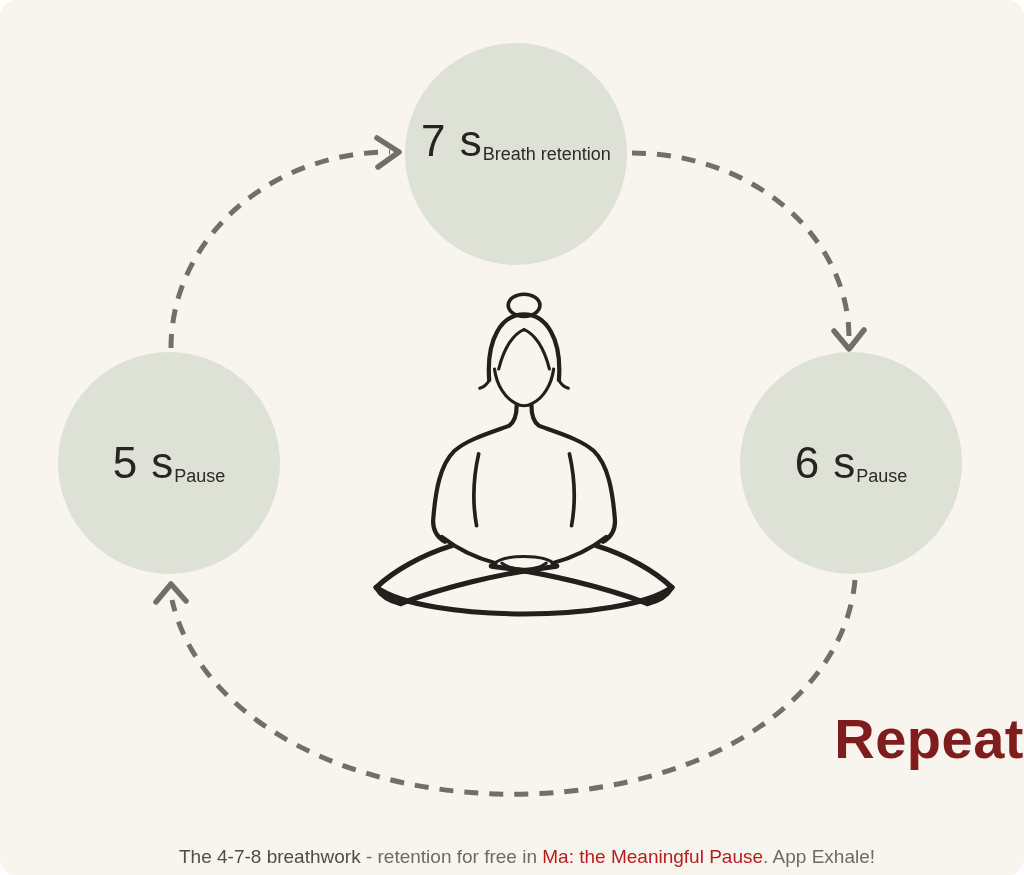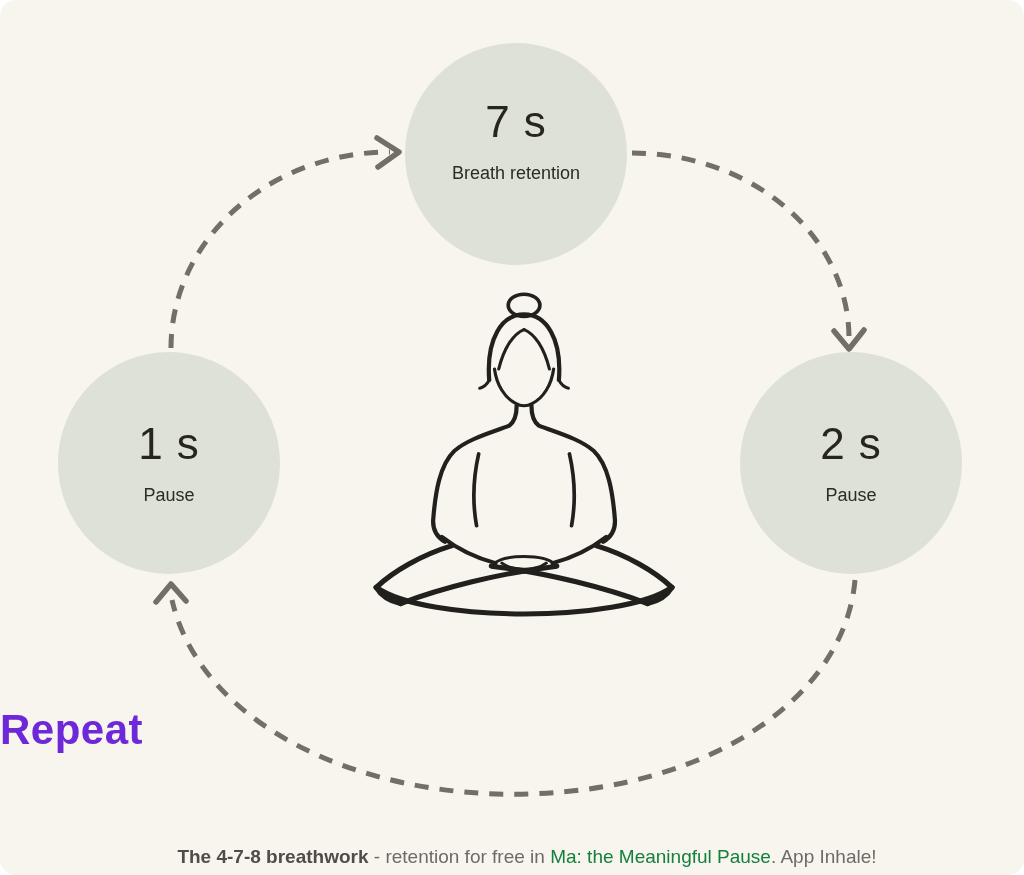--- a/index.html
+++ b/index.html
@@ -40,21 +40,21 @@
     display: flex;
     flex-direction: column;
     align-items: center;
     justify-content: center;
     text-align: center;
   }
   .circle-top   { left: 405px; top: 43px; }
   .circle-top .inner { transform: translateY(-13px); }
   .circle-left  { left: 58px;  top: 352px; }
   .circle-right { left: 740px; top: 352px; }
-  .inner { display: flex; flex-direction: column; align-items: center; }
+  .inner { display: flex; flex-direction: row; align-items: flex-end; }
   .duration {
     font-size: 44px;
     font-weight: 500;
     color: #26251f;
     letter-spacing: 1px;
     line-height: 1.1;
   }
   .node-label {
     font-size: 18px;
     font-weight: 400;
@@ -71,37 +71,37 @@
   svg.figure path, svg.figure ellipse {
     fill: none;
     stroke: #21201d;
     stroke-linecap: round;
     stroke-linejoin: round;
   }
   .repeat {
     position: absolute;
     left: 0; right: 0;
     top: 706px;
-    text-align: left;
-    font-size: 42px;
+    text-align: right;
+    font-size: 56px;
     font-weight: 600;
-    color: #6d28d9;
+    color: #7f1d1d;
     letter-spacing: 0.5px;
   }
   .footer {
     position: absolute;
     left: 0; right: 0;
     bottom: 7px;
     text-align: center;
     font-size: 19px;
     color: #6e6a65;
     white-space: pre;
   }
-  .f-bold { font-weight: 700; color: #4f4c49; margin-left: 30px; }
-  .f-link { color: #15803d; font-weight: 500; cursor: pointer; }
+  .f-bold { font-weight: 400; color: #4f4c49; margin-left: 30px; }
+  .f-link { color: #b91c1c; font-weight: 500; cursor: pointer; }
 </style>
 </head>
 <body>
 
 <div class="card">
 
   <svg class="arrows" viewBox="0 0 1024 875" aria-hidden="true">
     <path class="dash" d="M 171 348 A 219 196 0 0 1 390 152"></path>
     <path class="head" d="M 377 138 L 399 152 L 378 167"></path>
     <path class="dash" d="M 632 153 A 217 185 0 0 1 849 338"></path>
@@ -112,28 +112,28 @@
 
   <div class="circle circle-top">
     <div class="inner">
       <div class="duration">7 s</div>
       <div class="node-label">Breath retention</div>
     </div>
   </div>
 
   <div class="circle circle-left">
     <div class="inner">
-      <div class="duration">1 s</div>
+      <div class="duration">5 s</div>
       <div class="node-label">Pause</div>
     </div>
   </div>
 
   <div class="circle circle-right">
     <div class="inner">
-      <div class="duration">2 s</div>
+      <div class="duration">6 s</div>
       <div class="node-label">Pause</div>
     </div>
   </div>
 
   <svg class="figure" viewBox="0 0 360 360" preserveAspectRatio="none" aria-hidden="true">
 
     <ellipse cx="181" cy="25" rx="15" ry="11" stroke-width="3.5"></ellipse>
 
     <path stroke-width="4" d="M 148 99 C 145 58 160 34 181 34 C 202 34 217 58 214 99"></path>
     <path stroke-width="3" d="M 148 99 C 146 103 143 106 139 107"></path>
@@ -161,15 +161,15 @@
     <path stroke-width="5" d="M 250 263 C 278 272 305 288 321 304"></path>
     <path stroke-width="5" d="M 41 304 C 88 339 274 339 321 304"></path>
     <path stroke-width="5" d="M 150 283 C 205 290 260 305 298 320"></path>
     <path stroke-width="5" d="M 212 283 C 157 290 102 305 64 320"></path>
     <path stroke-width="5" d="M 298 320 C 310 317 317 311 321 304"></path>
     <path stroke-width="5" d="M 64 320 C 52 317 45 311 41 304"></path>
   </svg>
 
   <div class="repeat">Repeat</div>
 
-  <div class="footer"><span class="f-bold">The 4-7-8 breathwork</span><span> - retention for free in </span><span class="f-link" role="link">Ma: the Meaningful Pause</span><span>. App Inhale!</span></div>
+  <div class="footer"><span class="f-bold">The 4-7-8 breathwork</span><span> - retention for free in </span><span class="f-link" role="link">Ma: the Meaningful Pause</span><span>. App Exhale!</span></div>
 
 </div>
 
 </body></html>

